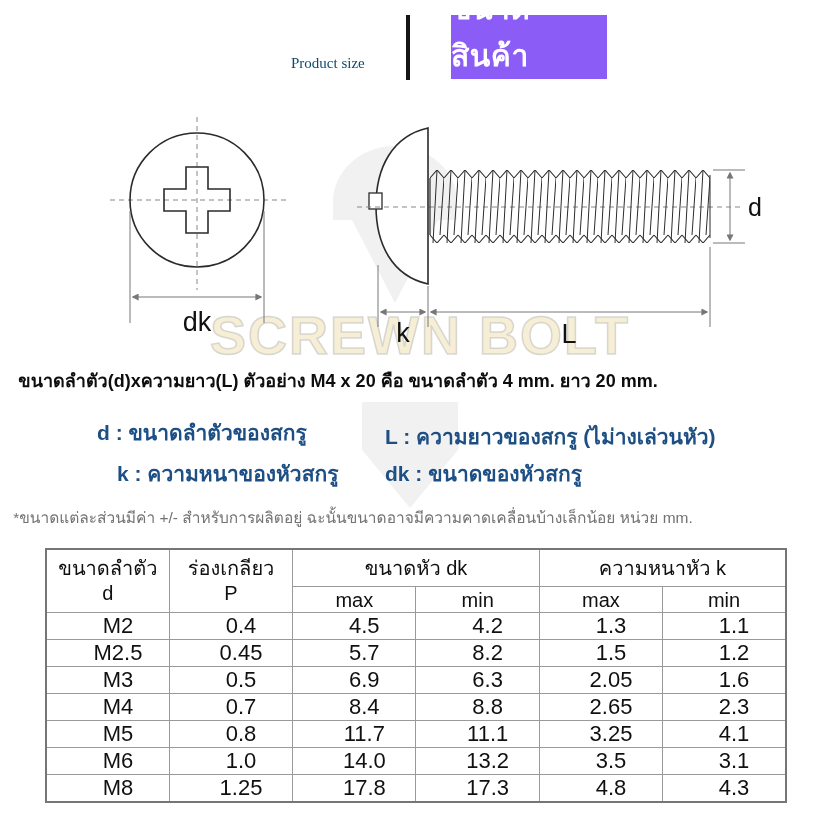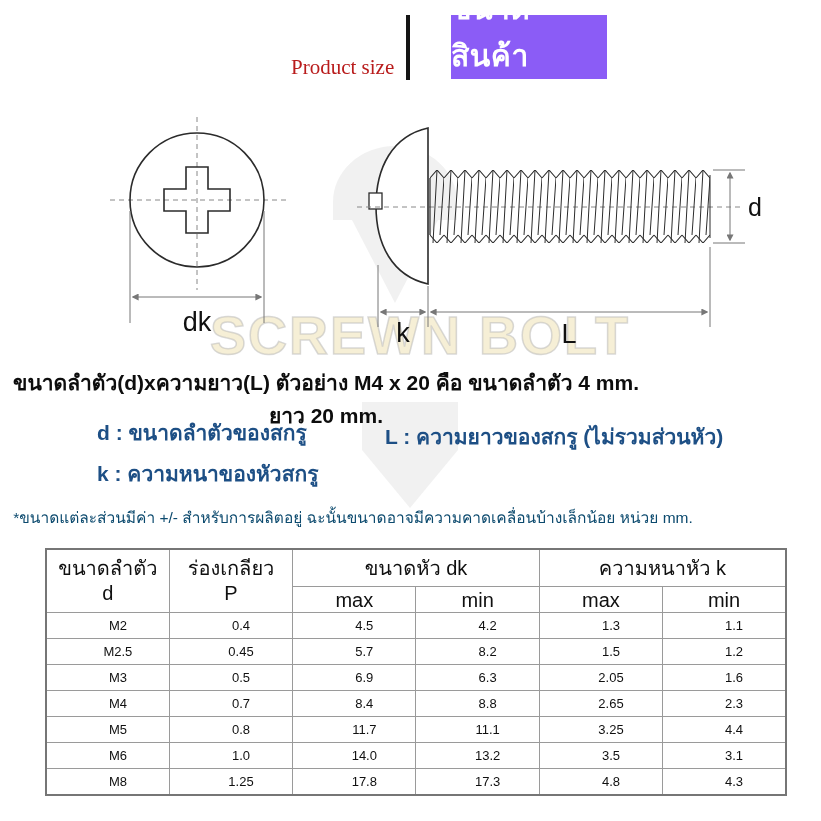--- a/index.html
+++ b/index.html
@@ -1,54 +1,54 @@
 <!DOCTYPE html>
 <html><head>
 <meta charset="utf-8">
 <style>
   html,body{margin:0;padding:0;background:#ffffff;}
   body{width:821px;height:821px;font-family:"Liberation Sans","DejaVu Sans",sans-serif;}
   #page{position:relative;width:821px;height:821px;background:#ffffff;overflow:hidden;}
 
   
   .ps-label{position:absolute;left:291px;top:55px;font-family:"Liberation Serif","DejaVu Serif",serif;
-            font-size:21px;color:#b91c1c;}
+            font-size:15px;color:#0c4a6e;}
   .hdr-bar{position:absolute;left:406px;top:15px;width:4px;height:65px;background:#151515;}
   .hdr-box{position:absolute;left:419px;top:15px;width:156px;height:64px;background:#8b5cf6;
            display:flex;align-items:flex-end;justify-content:center;margin-left:32px;}
   .hdr-box span{color:#ffffff;font-size:30px;font-weight:bold;letter-spacing:0.5px;}
 
   
   .wm-text{position:absolute;left:105px;top:304px;width:630px;text-align:center;
            font-size:54px;font-weight:bold;letter-spacing:2px;
            color:rgba(247,240,213,0.92);-webkit-text-stroke:1.5px rgba(185,185,185,0.5);
            text-shadow:0 0 1px rgba(180,180,180,0.35);white-space:nowrap;}
   .wm-shield{position:absolute;left:350px;top:398px;}
 
   
   .drawing{position:absolute;left:0;top:105px;}
 
   
-  .example-line{position:absolute;left:0;top:366px;width:652px;text-align:center;
-                font-size:21px;font-weight:bold;color:#0d0d0d;}
+  .example-line{position:absolute;left:12px;top:366px;width:652px;text-align:center;
+                font-size:18px;font-weight:bold;color:#0d0d0d;}
   .def{position:absolute;font-size:21px;font-weight:bold;color:#1d4f85;white-space:nowrap;}
   .def-d {left:97px; top:416px;}
   .def-L {left:385px;top:420px;}
-  .def-k {left:97px;top:457px;}
+  .def-k {left:117px;top:457px;}
   .def-dk{left:385px;top:457px;}
   .note-line{position:absolute;left:0;top:505px;width:706px;text-align:center;
-             font-size:15.5px;color:#0c4a6e;}
+             font-size:15.5px;color:#737373;}
 
   
   table.spec{position:absolute;left:45px;top:548px;width:742px;border-collapse:collapse;
              table-layout:fixed;border:2px solid #767676;background:#ffffff;}
   table.spec th,table.spec td{border:1px solid #9a9a9a;text-align:center;vertical-align:middle;
              font-weight:normal;color:#101010;padding:0;margin-left:24px;}
   table.spec th{font-size:20px;line-height:1.2;}
-  table.spec td{font-size:13px;height:25px;padding-left:20px;}
+  table.spec td{font-size:22px;height:25px;padding-left:20px;}
   tr.hrow1 th{height:36px;}
   tr.hrow2 th{height:25px;}
   th .two-line{display:block;line-height:1.25;}
 </style>
 </head>
 <body>
 
 <div id="page">
 
   <div class="ps-label">Product size</div>
@@ -111,22 +111,23 @@
       <text x="403" y="237" text-anchor="middle" font-size="27" fill="#111">k</text>
 
       <line x1="710" y1="142" x2="710" y2="222" stroke="#777" stroke-width="1"></line>
       <line x1="431" y1="207" x2="707" y2="207" stroke="#777" stroke-width="1" marker-start="url(#arrow)" marker-end="url(#arrow)"></line>
       <text x="569" y="238" text-anchor="middle" font-size="27" fill="#111">L</text>
     </g>
   </svg>
 
   <div class="example-line">ขนาดลำตัว(d)xความยาว(L) ตัวอย่าง M4 x 20 คือ ขนาดลำตัว 4 mm. ยาว 20 mm.</div>
   <span class="def def-d">d : ขนาดลำตัวของสกรู</span>
-  <span class="def def-L">L : ความยาวของสกรู (ไม่รวมส่วนหัว)</span>
+  <span class="def def-L">L : ความยาวของสกรู (ไม่างเล่วนหัว)</span>
   <span class="def def-k">k : ความหนาของหัวสกรู</span>
+  <span class="def def-dk">dk : ขนาดของหัวสกรู</span>
   <div class="note-line">*ขนาดแต่ละส่วนมีค่า +/- สำหรับการผลิตอยู่ ฉะนั้นขนาดอาจมีความคาดเคลื่อนบ้างเล็กน้อย หน่วย mm.</div>
 
   <table class="spec">
     <thead>
       <tr class="hrow1">
         <th rowspan="2">
           <span class="two-line">ขนาดลำตัว</span>
           <span class="two-line">d</span>
         </th>
         <th rowspan="2">
@@ -175,21 +176,21 @@
         <td>8.8</td>
         <td>2.65</td>
         <td>2.3</td>
       </tr>
       <tr>
         <td>M5</td>
         <td>0.8</td>
         <td>11.7</td>
         <td>11.1</td>
         <td>3.25</td>
-        <td>4.4</td>
+        <td>4.1</td>
       </tr>
       <tr>
         <td>M6</td>
         <td>1.0</td>
         <td>14.0</td>
         <td>13.2</td>
         <td>3.5</td>
         <td>3.1</td>
       </tr>
       <tr>

